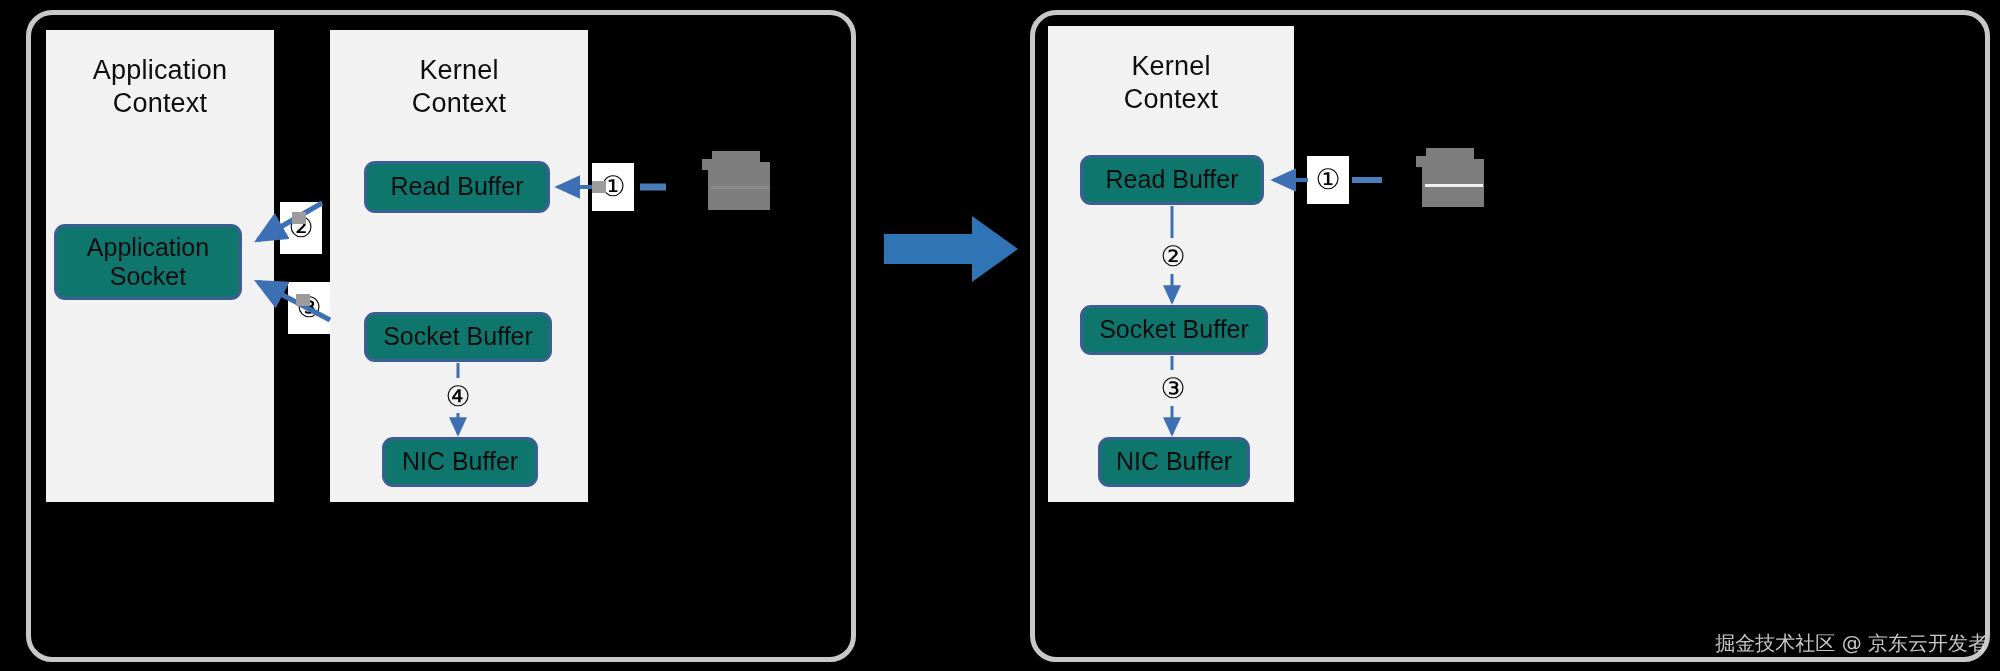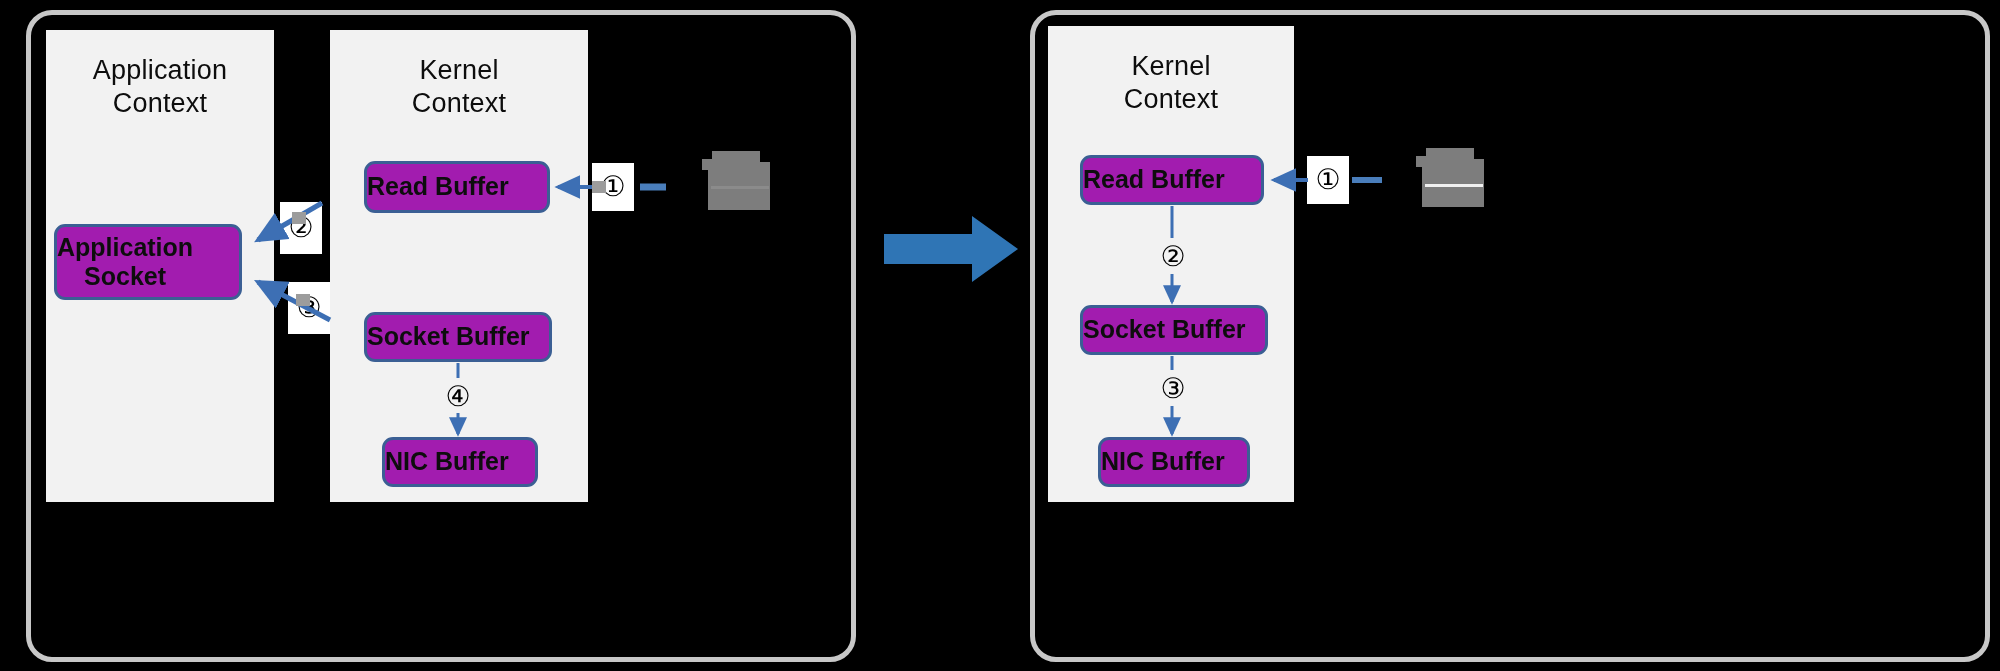--- a/index.html
+++ b/index.html
@@ -52,30 +52,29 @@
   .col-app    { left: 46px;  top: 30px; width: 228px; height: 472px; }
   .col-kernel { left: 330px; top: 30px; width: 258px; height: 472px; }
   
   .col-kernel2 { left: 1048px; top: 26px; width: 246px; height: 476px; }
 
   
   .buffer-box {
     position: absolute;
     border: 3px solid #3b5f94;
     border-radius: 11px;
-    background: #a21caf;
+    background: #0f766e;
     display: flex;
     align-items: center;
-    justify-content: flex-start;
+    justify-content: center;
     box-sizing: border-box;
     color: #0d0d0d;
     font-size: 25px;
     line-height: 1.18;
     text-align: center;
-    font-weight: bold;
   }
 
   
   .b-app-buffer  { left: 54px;  top: 224px; width: 188px; height: 76px; }
   .b-read        { left: 364px; top: 161px; width: 186px; height: 52px; }
   .b-socket      { left: 364px; top: 312px; width: 188px; height: 50px; }
   .b-nic         { left: 382px; top: 437px; width: 156px; height: 50px; }
 
   
   .b-read2       { left: 1080px; top: 155px; width: 184px; height: 50px; }
@@ -265,14 +264,15 @@
       <line x1="1172" y1="206" x2="1172" y2="238" stroke="#3d6fb4" stroke-width="3"></line>
       <line x1="1172" y1="274" x2="1172" y2="302" stroke="#3d6fb4" stroke-width="3" marker-end="url(#ah)"></line>
     </g>
 
     <g>
       <line x1="1172" y1="356" x2="1172" y2="370" stroke="#3d6fb4" stroke-width="3"></line>
       <line x1="1172" y1="406" x2="1172" y2="434" stroke="#3d6fb4" stroke-width="3" marker-end="url(#ah)"></line>
     </g>
   </svg>
 
+  <div class="watermark">掘金技术社区 @ 京东云开发者</div>
 
 </div>
 
 </body></html>

